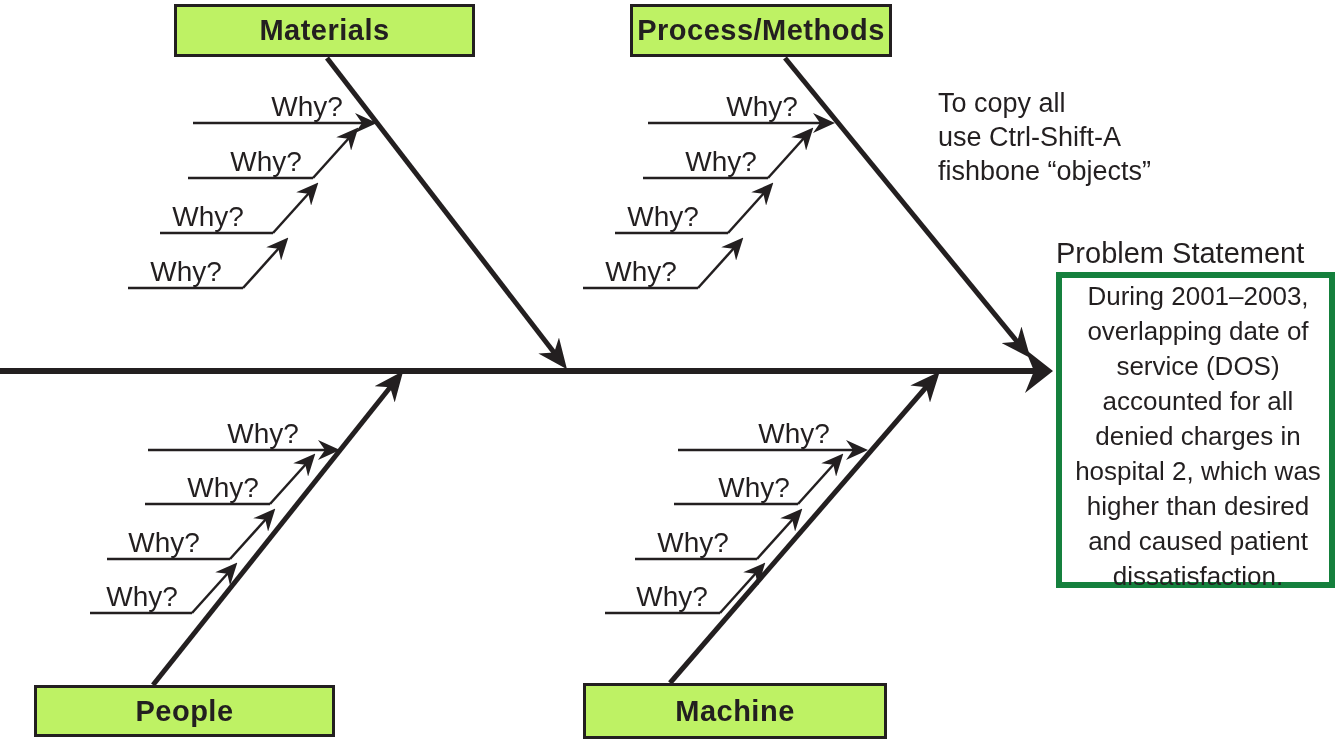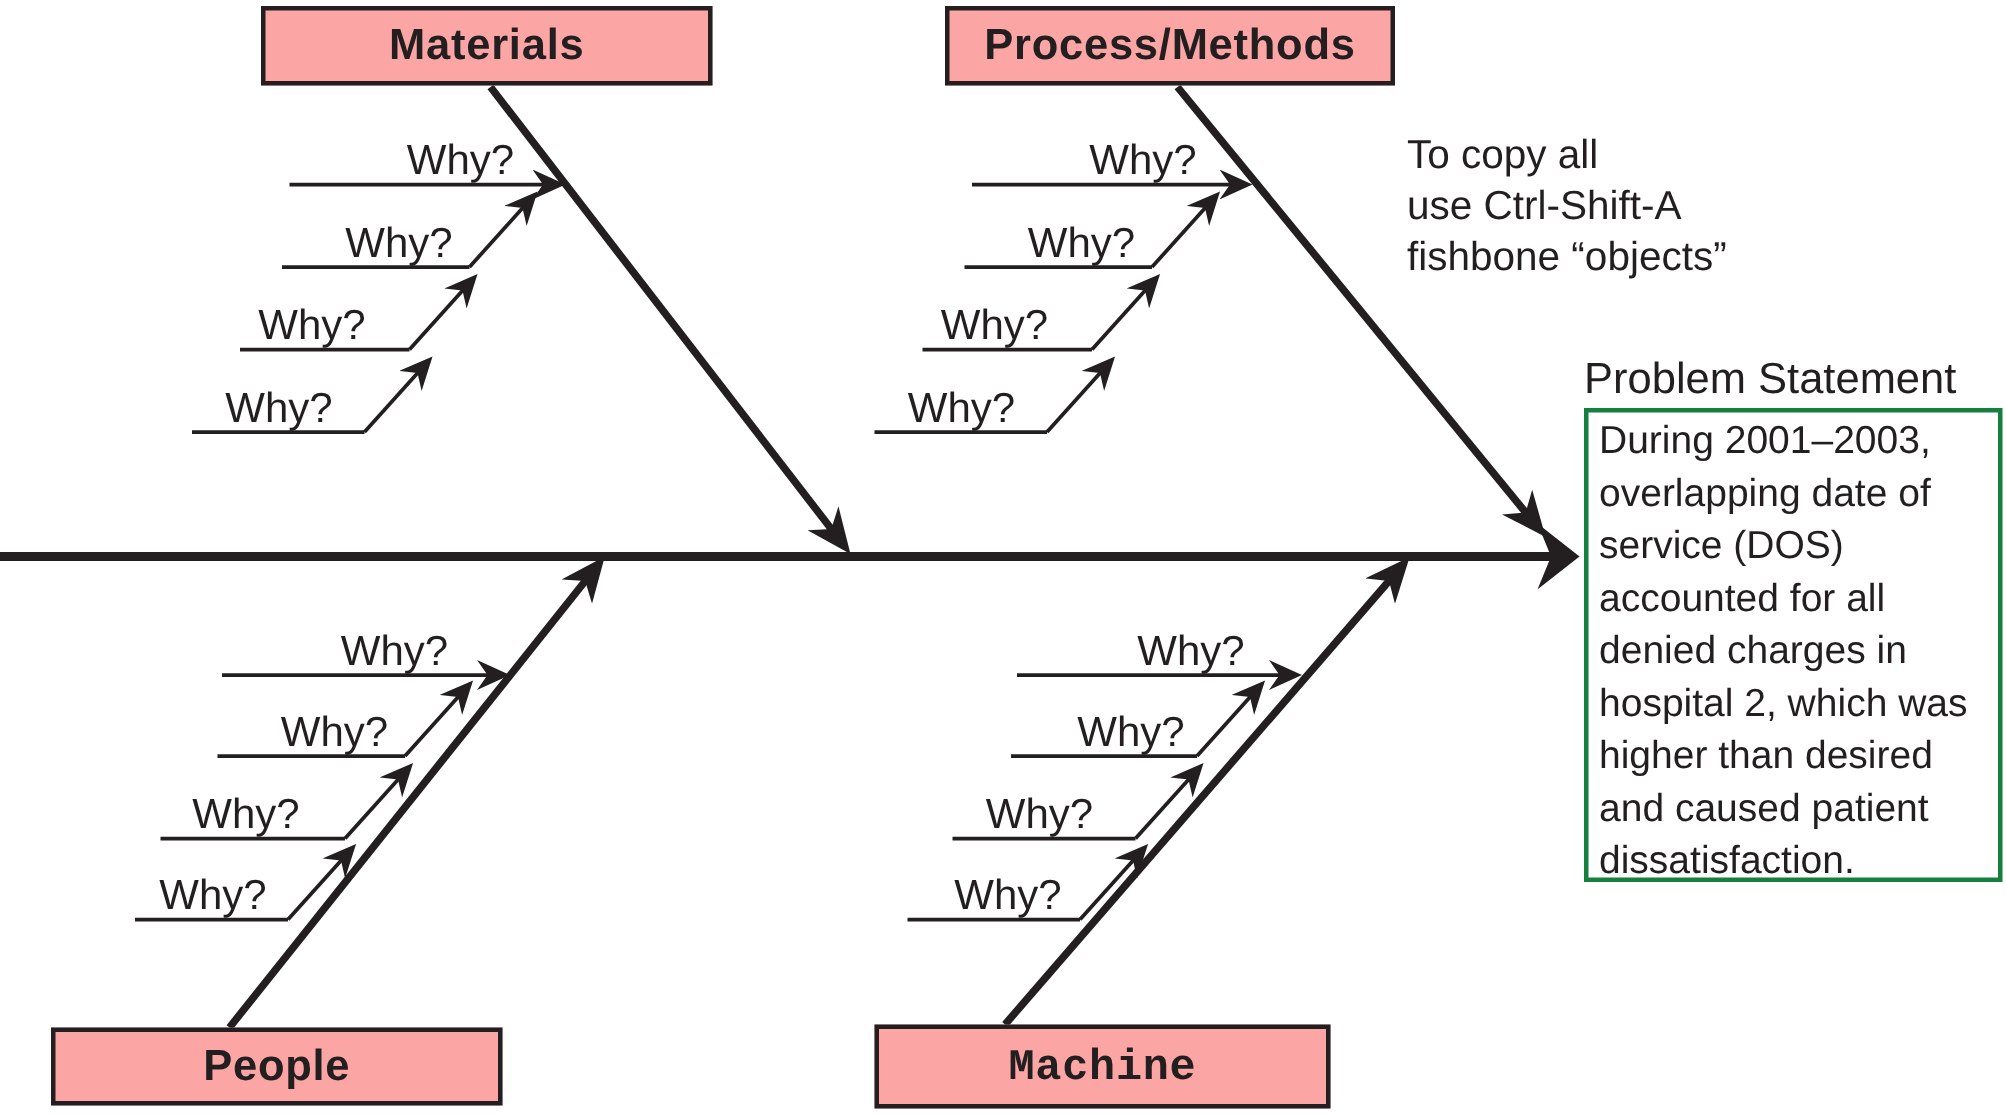--- a/index.html
+++ b/index.html
@@ -4,40 +4,40 @@
 <style>
   html,body{margin:0;padding:0;background:#fff;}
   #stage{
     position:relative;width:1337px;height:743px;background:#ffffff;
     font-family:"Liberation Sans",sans-serif;color:#231f20;overflow:hidden;
   }
   #stage svg{position:absolute;left:0;top:0;}
   .ink-line{stroke:#231f20;fill:none;}
   .why-text{fill:#231f20;font-size:28px;text-anchor:middle;font-family:"Liberation Sans",sans-serif;}
   .cat-box{
-    position:absolute;box-sizing:border-box;background:#fca5a5;border:3px solid #231f20;
+    position:absolute;box-sizing:border-box;background:#bef264;border:3px solid #231f20;
     display:flex;align-items:center;justify-content:center;
     font-size:29px;font-weight:bold;letter-spacing:0.5px;
   }
   .cat-box.materials{left:174px;top:4px;width:301px;height:53px;}
-  .cat-box.process{left:630px;top:4px;width:300px;height:53px;}
+  .cat-box.process{left:630px;top:4px;width:262px;height:53px;}
   .cat-box.people{left:2px;top:685px;width:301px;height:52px;margin-left:32px;}
-  .cat-box.machine{left:583px;top:683px;width:304px;height:56px;font-family:Liberation Mono, monospace;}
+  .cat-box.machine{left:583px;top:683px;width:304px;height:56px;}
   .note{
     position:absolute;left:938px;top:86px;width:260px;
     font-size:27px;line-height:34px;
   }
   .ps-title{
     position:absolute;left:1056px;top:237px;
     font-size:29px;font-weight:normal;white-space:nowrap;
   }
   .ps-box{
     position:absolute;left:1056px;top:272px;width:279px;height:316px;
-    box-sizing:border-box;border:3px solid #15803d;background:#fff;
-    padding:1px 2px 0 7px;font-size:26px;line-height:35px;
+    box-sizing:border-box;border:6px solid #15803d;background:#fff;
+    padding:1px 2px 0 7px;font-size:26px;line-height:35px;text-align:center;
   }
 </style>
 </head>
 <body>
 
 <div id="stage">
 
   <svg width="1337" height="743" viewBox="0 0 1337 743">
     <defs>
       <marker id="ah-big" viewBox="0 0 28 44" refX="10" refY="22" markerWidth="28" markerHeight="44" orient="auto" markerUnits="userSpaceOnUse">

